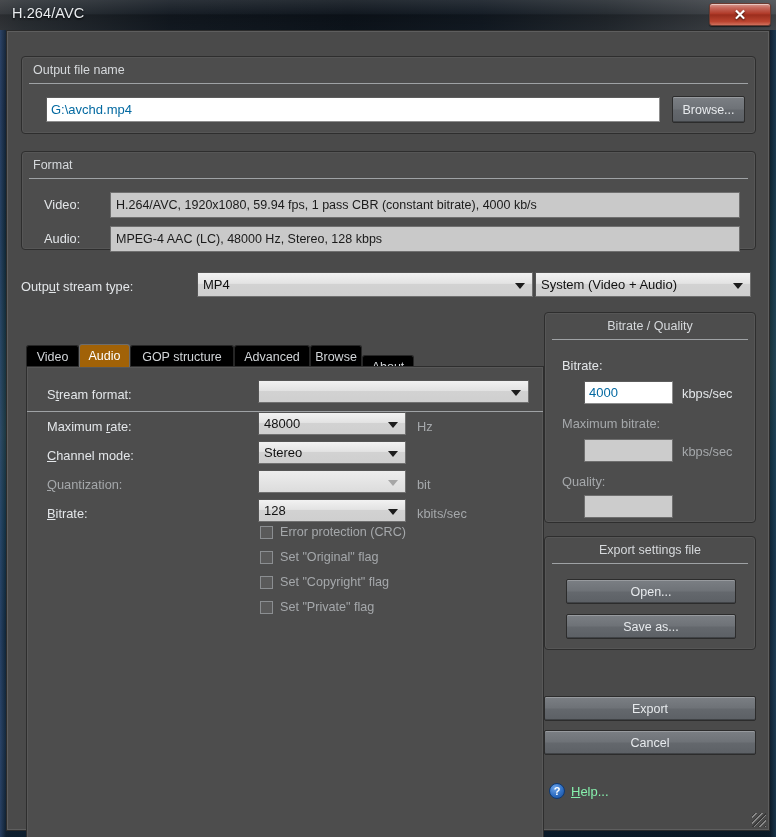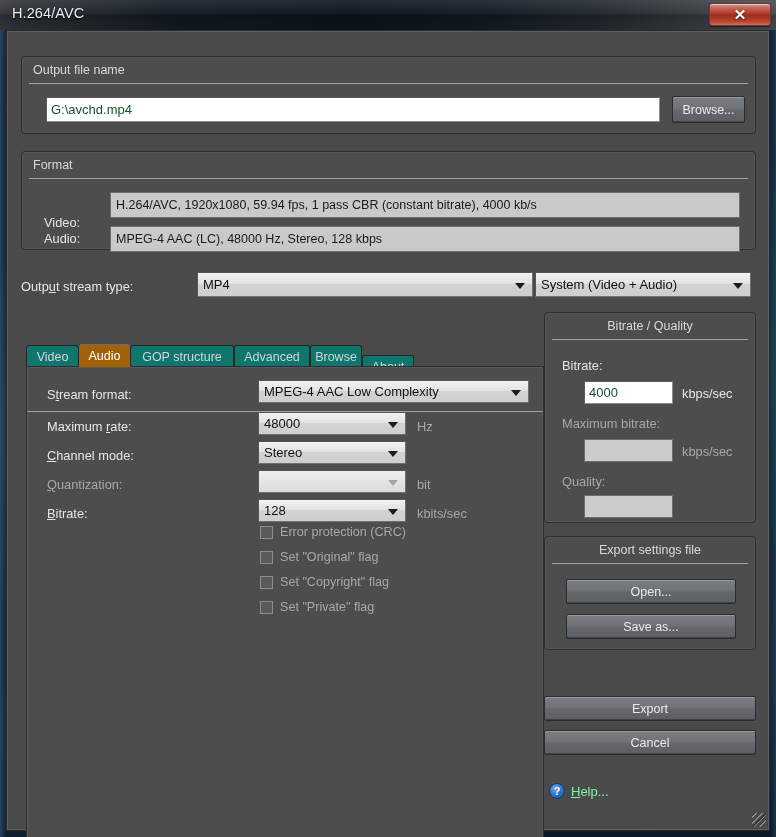--- a/index.html
+++ b/index.html
@@ -91,21 +91,21 @@
     height: 1px; background: #9fa2a5;
   }
 
   
   .txtinput {
     position: absolute;
     background: #fff;
     border: 1px solid #8d8d8d;
     border-top-color: #5c5c5c;
     border-left-color: #5c5c5c;
-    font-size: 13px; color: #14532d;
+    font-size: 13px; color: #0369a1;
     padding: 0 4px;
     display: flex; align-items: center;
   }
   .txtinput.disabled { background: #cccccc; color: #8d8d8d; border-color: #6e6e6e; }
 
   .readfield {
     position: absolute;
     background: #c9c9c9;
     border: 1px solid #6f6f6f;
     font-size: 12.5px; color: #1a1a1a;
@@ -154,21 +154,21 @@
     font-size: 12.8px; color: #e3e6e9;
     white-space: nowrap;
   }
   .lbl.dim { color: #a5a8ab; }
   .lbl u { text-decoration: underline; }
 
   
   .tabstrip { position: absolute; left: 19px; top: 314px; width: 518px; height: 22px; }
   .tab {
     position: absolute; top: 0; height: 22px;
-    background: #0f766e;
+    background: #000000;
     border: 1px solid #262626;
     border-bottom: none;
     border-radius: 3px 3px 0 0;
     color: #d2d5d8; font-size: 12.5px;
     display: flex; align-items: center; justify-content: center;
     padding: 0 8px;
     cursor: pointer;
   }
   .tab.active {
     background: #a16207;
@@ -245,21 +245,21 @@
       <div class="group-title">Output file name</div>
       <div class="group-rule"></div>
       <div class="txtinput" style="left:24px; top:40px; width:614px; height:25px;">G:\avchd.mp4</div>
       <div class="btn" style="left:650px; top:39px; width:73px; height:27px;">Browse...</div>
     </div>
 
     <div class="group" style="left:14px; top:120px; width:735px; height:99px;">
       <div class="group-title">Format</div>
       <div class="group-rule"></div>
 
-      <div class="lbl" style="left:22px; top:45px;margin-top:18px;">Video:</div>
+      <div class="lbl" style="left:22px; top:45px;">Video:</div>
       <div class="readfield" style="left:88px; top:40px; width:630px; height:24px;">H.264/AVC, 1920x1080, 59.94 fps, 1 pass CBR (constant bitrate), 4000 kb/s</div>
 
       <div class="lbl" style="left:22px; top:79px;">Audio:</div>
       <div class="readfield" style="left:88px; top:74px; width:630px; height:24px;">MPEG-4 AAC (LC), 48000 Hz, Stereo, 128 kbps</div>
     </div>
 
     <div class="lbl" style="left:14px; top:248px;">
       <span>Outp</span><u>u</u><span>t stream type:</span>
     </div>
     <div class="combo" style="left:190px; top:241px; width:336px; height:25px;">
@@ -279,21 +279,20 @@
       <div class="tab" style="left:284px; width:52px;">Browse</div>
       <div class="tab" style="left:336px; width:52px;margin-top:10px;">About</div>
     </div>
 
     <div class="tabpanel">
 
       <div class="lbl" style="left:20px; top:20px;">
         <span>S</span><u>t</u><span>ream format:</span>
       </div>
       <div class="combo" style="left:231px; top:13px; width:271px; height:23px;">
-        <span>MPEG-4 AAC Low Complexity</span>
         <span class="arrow"></span>
       </div>
       <div class="hrule" style="left:0px; top:44px; width:516px;"></div>
 
       <div class="lbl" style="left:20px; top:52px;">
         <span>Maximum </span><u>r</u><span>ate:</span>
       </div>
       <div class="combo" style="left:231px; top:45px; width:148px; height:23px;">
         <span>48000</span>
         <span class="arrow"></span>

